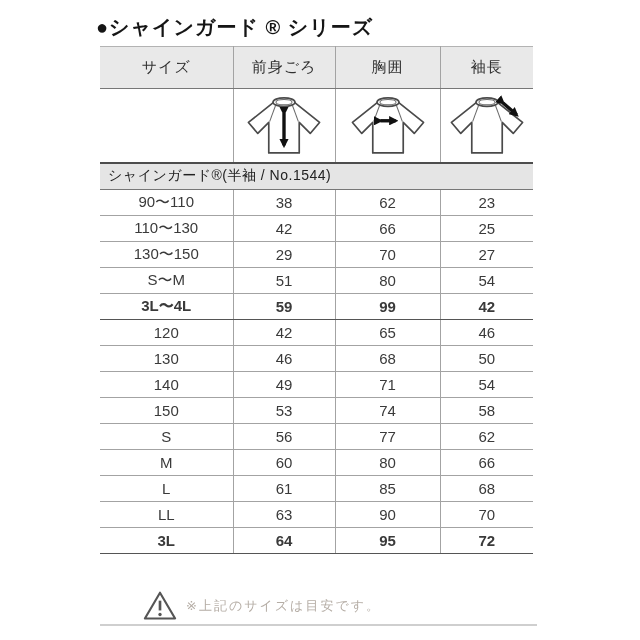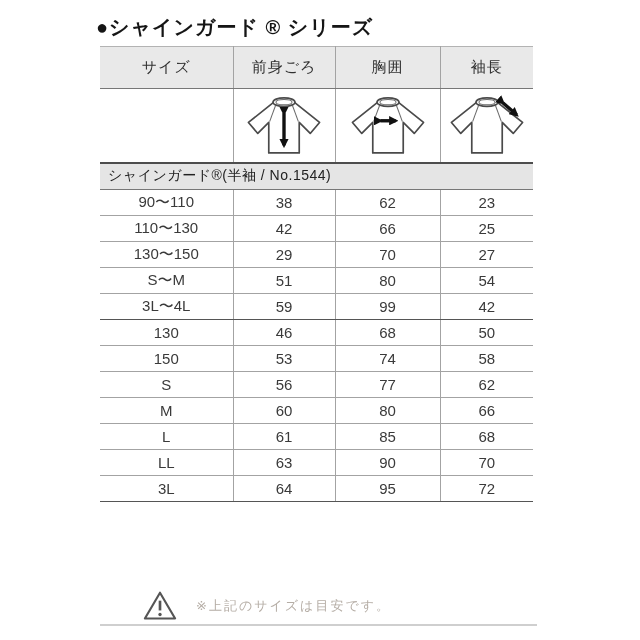--- a/index.html
+++ b/index.html
@@ -73,25 +73,26 @@
   }
   tr.data-row td{
     height:26px;
     text-align:center;vertical-align:middle;
     color:#3a3a3a;
     border-bottom:1px solid var(--grid-line);
     background:#ffffff;
   }
   tr.data-row.last-in-section td{
     border-bottom:1px solid var(--strong-line);
+    font-weight:bold;
   }
   .shirt-icon{display:block;margin:0 auto;}
   .caution{
     position:absolute;left:142px;top:590px;
-    display:flex;align-items:center;gap:18px;
+    display:flex;align-items:center;gap:8px;
   }
   .caution .note-text{
     font-size:13px;
     color:var(--note-text);
     letter-spacing:2px;
   }
   .bottom-divider{
     position:absolute;left:100px;top:624px;
     width:437px;height:2px;
     background:#cfcfcf;
@@ -198,24 +199,36 @@
           <td>80</td>
           <td>54</td>
         </tr>
         <tr class="data-row last-in-section">
           <td>3L〜4L</td>
           <td>59</td>
           <td>99</td>
           <td>42</td>
         </tr>
         <tr class="data-row">
+          <td>120</td>
+          <td>42</td>
+          <td>65</td>
+          <td>46</td>
+        </tr>
+        <tr class="data-row">
           <td>130</td>
           <td>46</td>
           <td>68</td>
           <td>50</td>
+        </tr>
+        <tr class="data-row">
+          <td>140</td>
+          <td>49</td>
+          <td>71</td>
+          <td>54</td>
         </tr>
         <tr class="data-row">
           <td>150</td>
           <td>53</td>
           <td>74</td>
           <td>58</td>
         </tr>
         <tr class="data-row">
           <td>S</td>
           <td>56</td>

